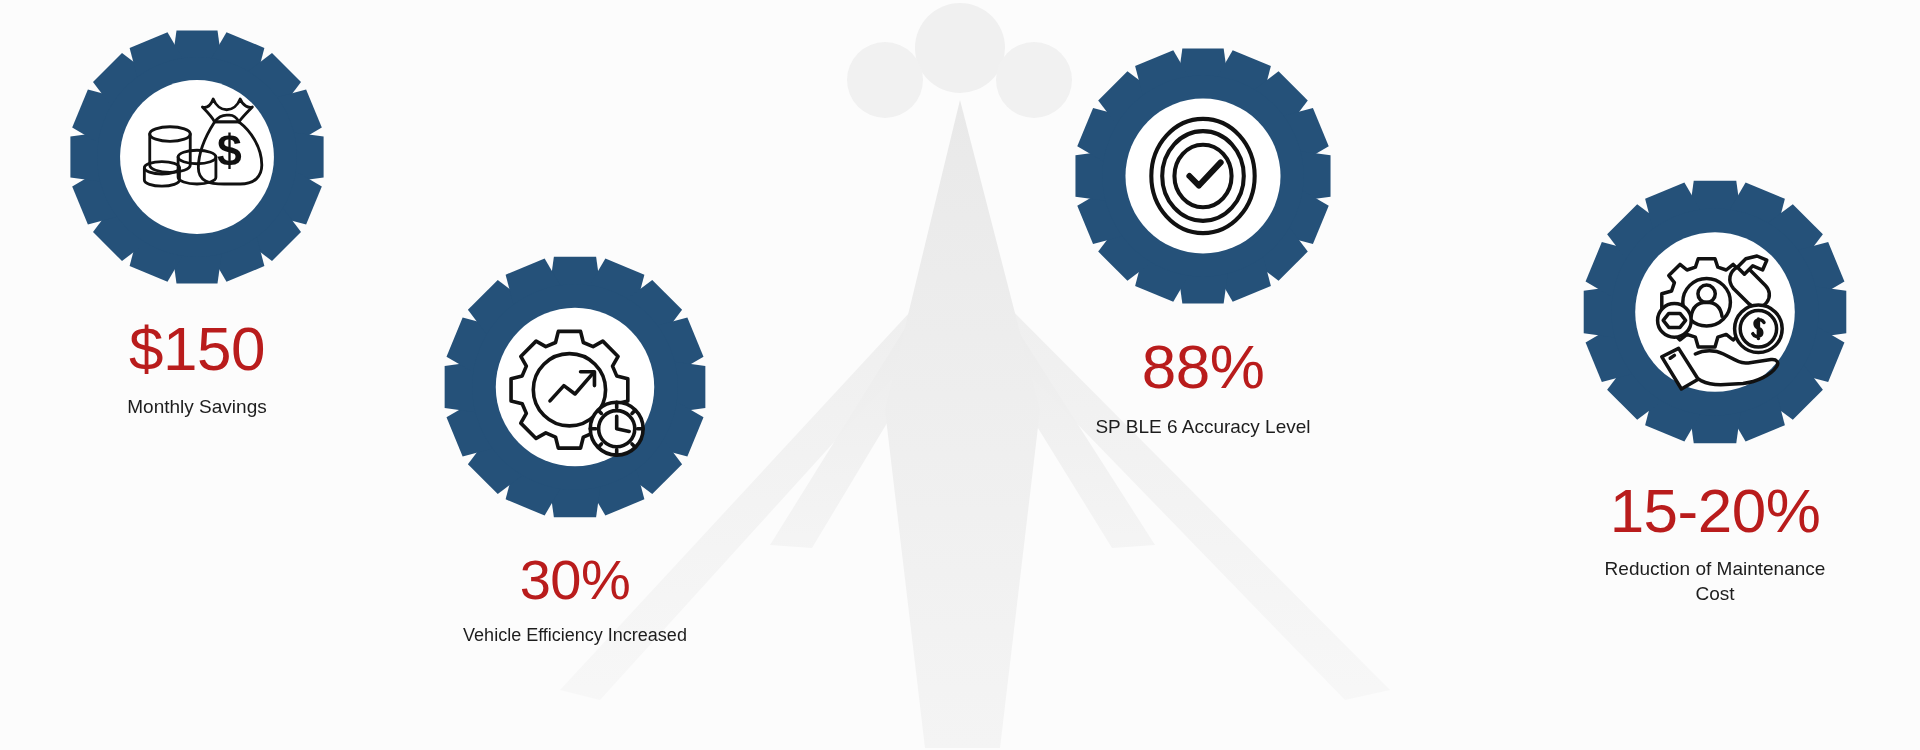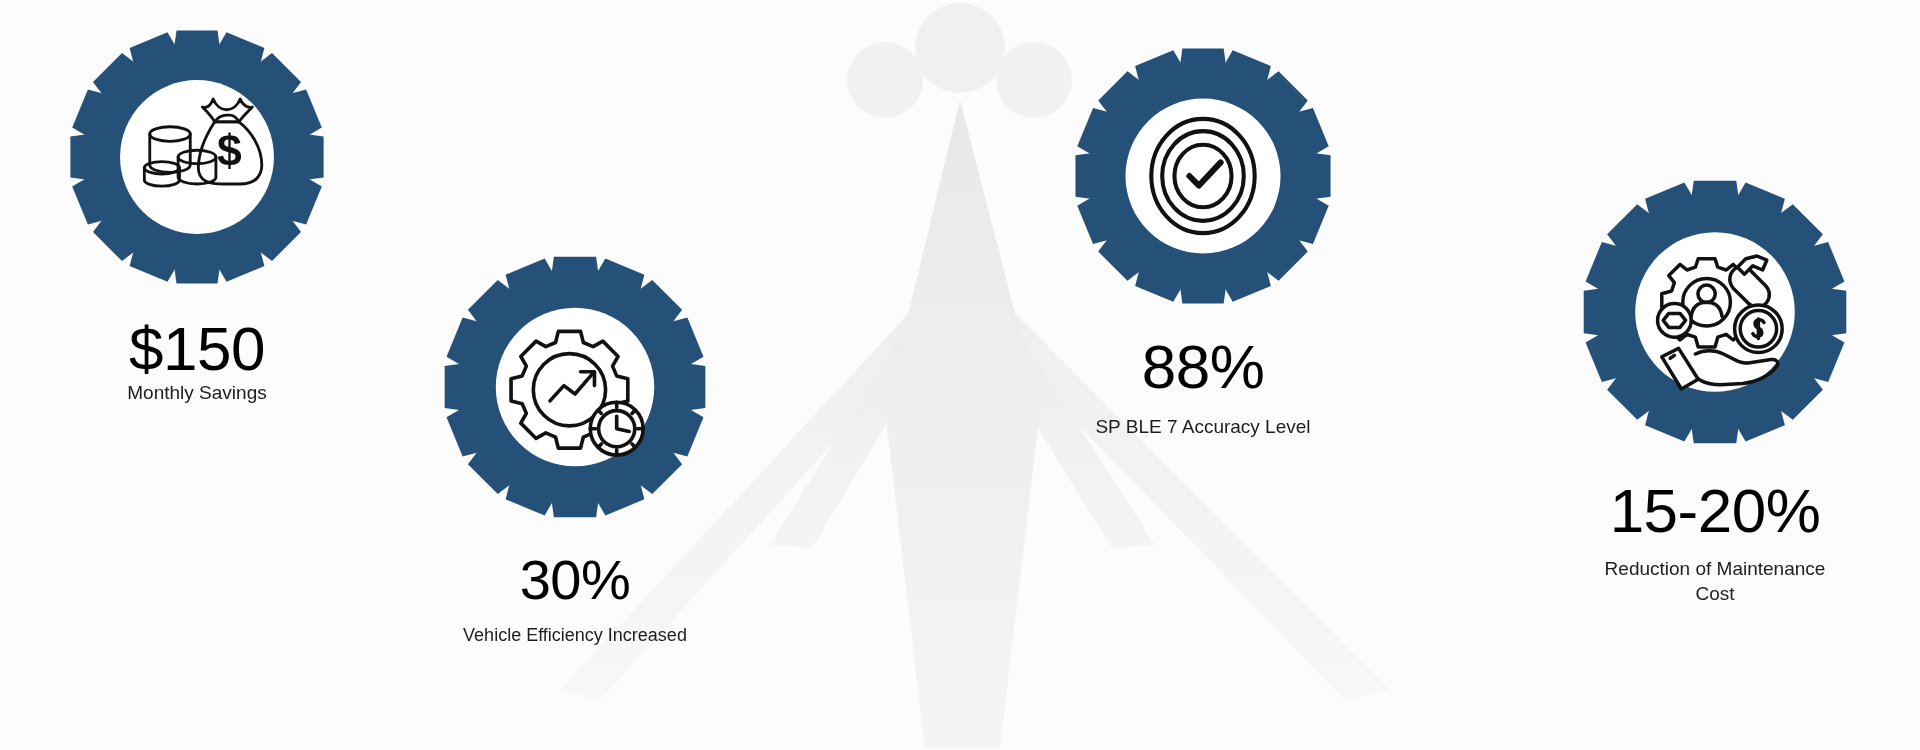--- a/index.html
+++ b/index.html
@@ -43,37 +43,37 @@
 
   .gear-wrap {
     position: relative;
     margin: 0 auto;
   }
   .gear-wrap svg { display: block; }
 
   .stat-value {
     font-family: "Liberation Sans", sans-serif;
     font-weight: 400;
-    color: #000000;
+    color: #b91c1c;
     line-height: 1.0;
     letter-spacing: -0.5px;
     white-space: nowrap;
   }
 
   .stat-label {
     font-family: "Liberation Sans", sans-serif;
     font-weight: 400;
     color: #1d1d1d;
     line-height: 1.32;
   }
 
   
   #stat-monthly-savings      { left: 12px;   top: 22px;  width: 370px; }
   #stat-monthly-savings .stat-value { font-size: 62px; margin-top: 26px; }
-  #stat-monthly-savings .stat-label { font-size: 19px; margin-top: 0; }
+  #stat-monthly-savings .stat-label { font-size: 19px; margin-top: 14px; }
 
   #stat-vehicle-efficiency   { left: 390px;  top: 248px; width: 370px; }
   #stat-vehicle-efficiency .stat-value { font-size: 56px; margin-top: 26px; }
   #stat-vehicle-efficiency .stat-label { font-size: 18px; margin-top: 16px; width: 230px; margin-left:auto; margin-right:auto;}
 
   #stat-accuracy-level       { left: 1013px; top: 40px;  width: 380px; }
   #stat-accuracy-level .stat-value { font-size: 62px; margin-top: 24px; }
   #stat-accuracy-level .stat-label { font-size: 19px; margin-top: 16px; }
 
   #stat-maintenance-cost     { left: 1525px; top: 172px; width: 380px; }
@@ -246,21 +246,21 @@
         </g>
         <g fill="none" stroke="#111111" stroke-linecap="round" stroke-linejoin="round">
           <ellipse cx="100" cy="100" rx="38" ry="42" stroke-width="3"></ellipse>
           <ellipse cx="100" cy="100" rx="30" ry="33" stroke-width="3"></ellipse>
           <ellipse cx="100" cy="100" rx="21" ry="23" stroke-width="3"></ellipse>
           <polyline points="90,100 97,107 113,90" stroke-width="4.4"></polyline>
         </g>
       </svg>
     </div>
     <div class="stat-value">88%</div>
-    <div class="stat-label">SP BLE 7 Accuracy Level</div>
+    <div class="stat-label">SP BLE 6 Accuracy Level</div>
   </div>
 
   <div class="stat" id="stat-maintenance-cost">
     <div class="gear-wrap" style="width:280px;height:280px;">
       <svg viewBox="0 0 200 200" width="280" height="280">
         <g>
           <g id="g4teeth">
               <polygon points="81.77,28.28 84.81,6.22 115.19,6.22 118.23,28.28" fill="#255179"></polygon>
               <polygon points="110.61,26.76 121.85,7.55 149.92,19.17 144.29,40.71" fill="#255179"></polygon>
               <polygon points="137.82,36.40 155.57,22.95 177.05,44.43 163.60,62.18" fill="#255179"></polygon>

